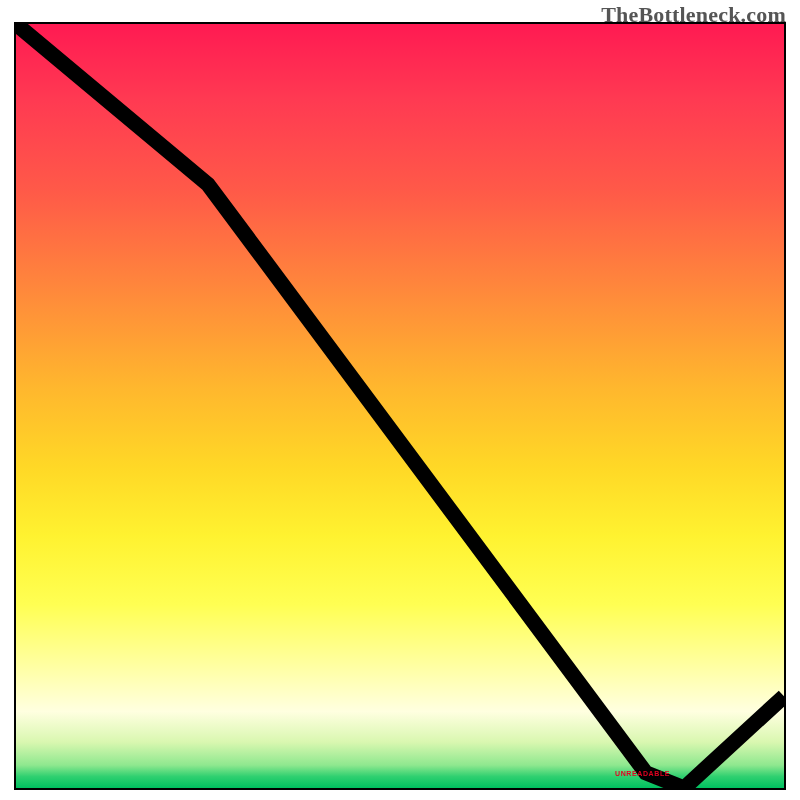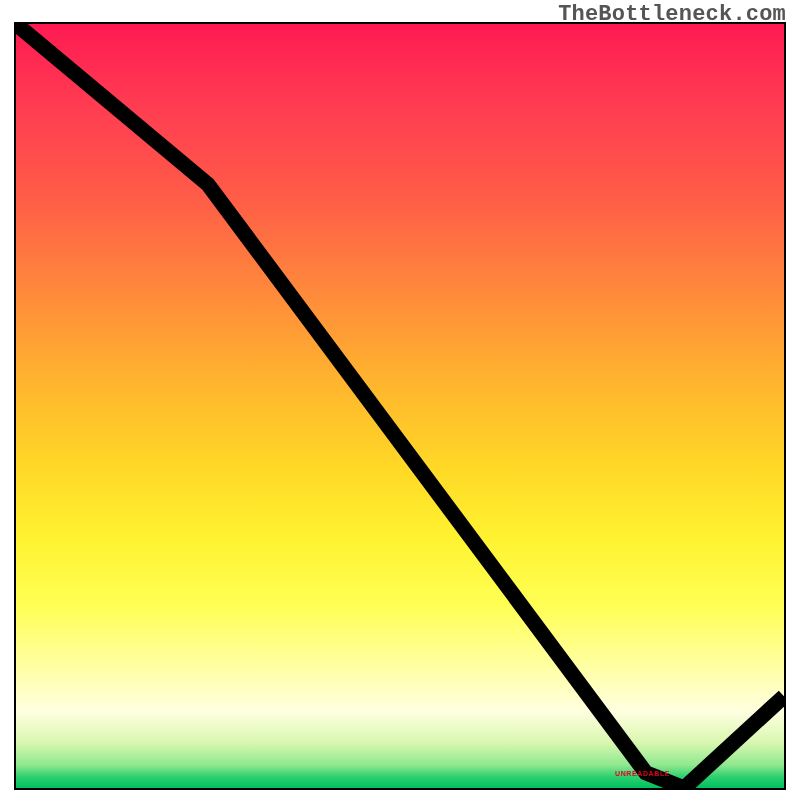--- a/index.html
+++ b/index.html
@@ -2,21 +2,21 @@
 <html><head>
 <meta charset="utf-8">
 <style>
   * { margin: 0; padding: 0; box-sizing: border-box; }
   html, body { width: 800px; height: 800px; background: #fff; }
   .container { position: relative; width: 800px; height: 800px; }
   .watermark {
     position: absolute;
     top: 2px;
     right: 14px;
-    font-family: Liberation Mono, monospace;
+    font-family: Liberation Serif, serif;
     font-size: 22px;
     font-weight: 600;
     color: #555;
     letter-spacing: 0.2px;
   }
   .plot-area {
     position: absolute;
     left: 14px;
     top: 22px;
     width: 772px;

